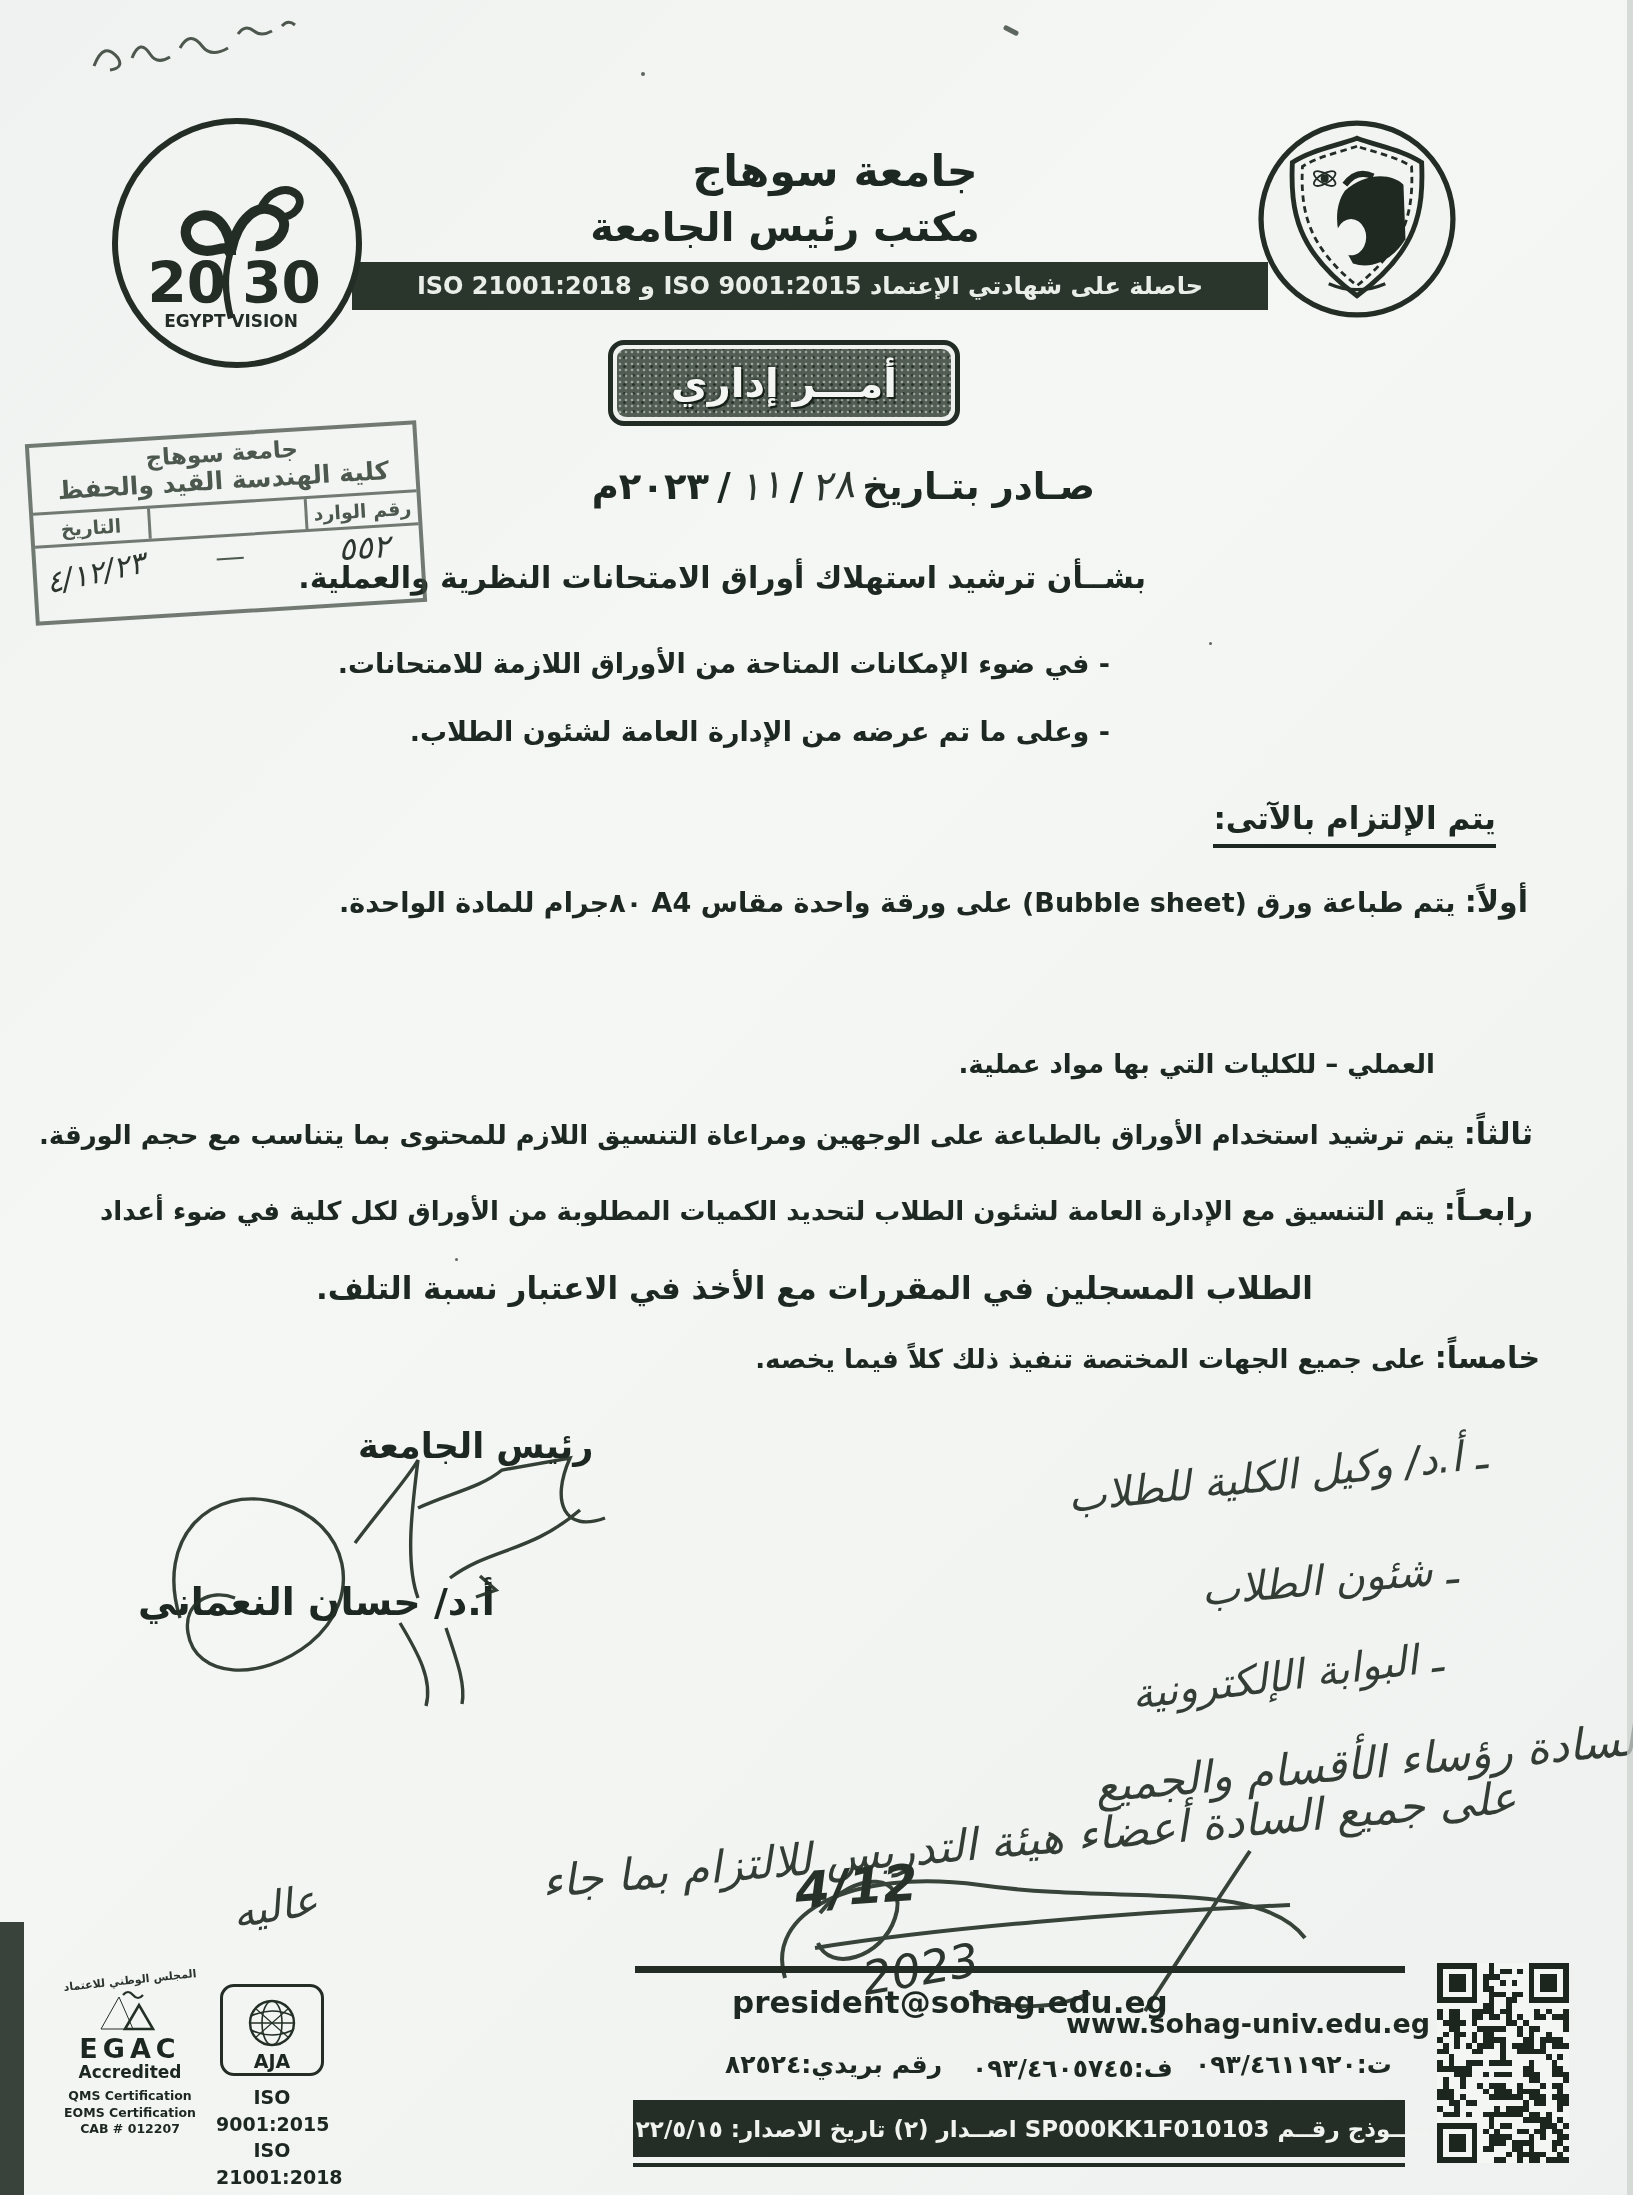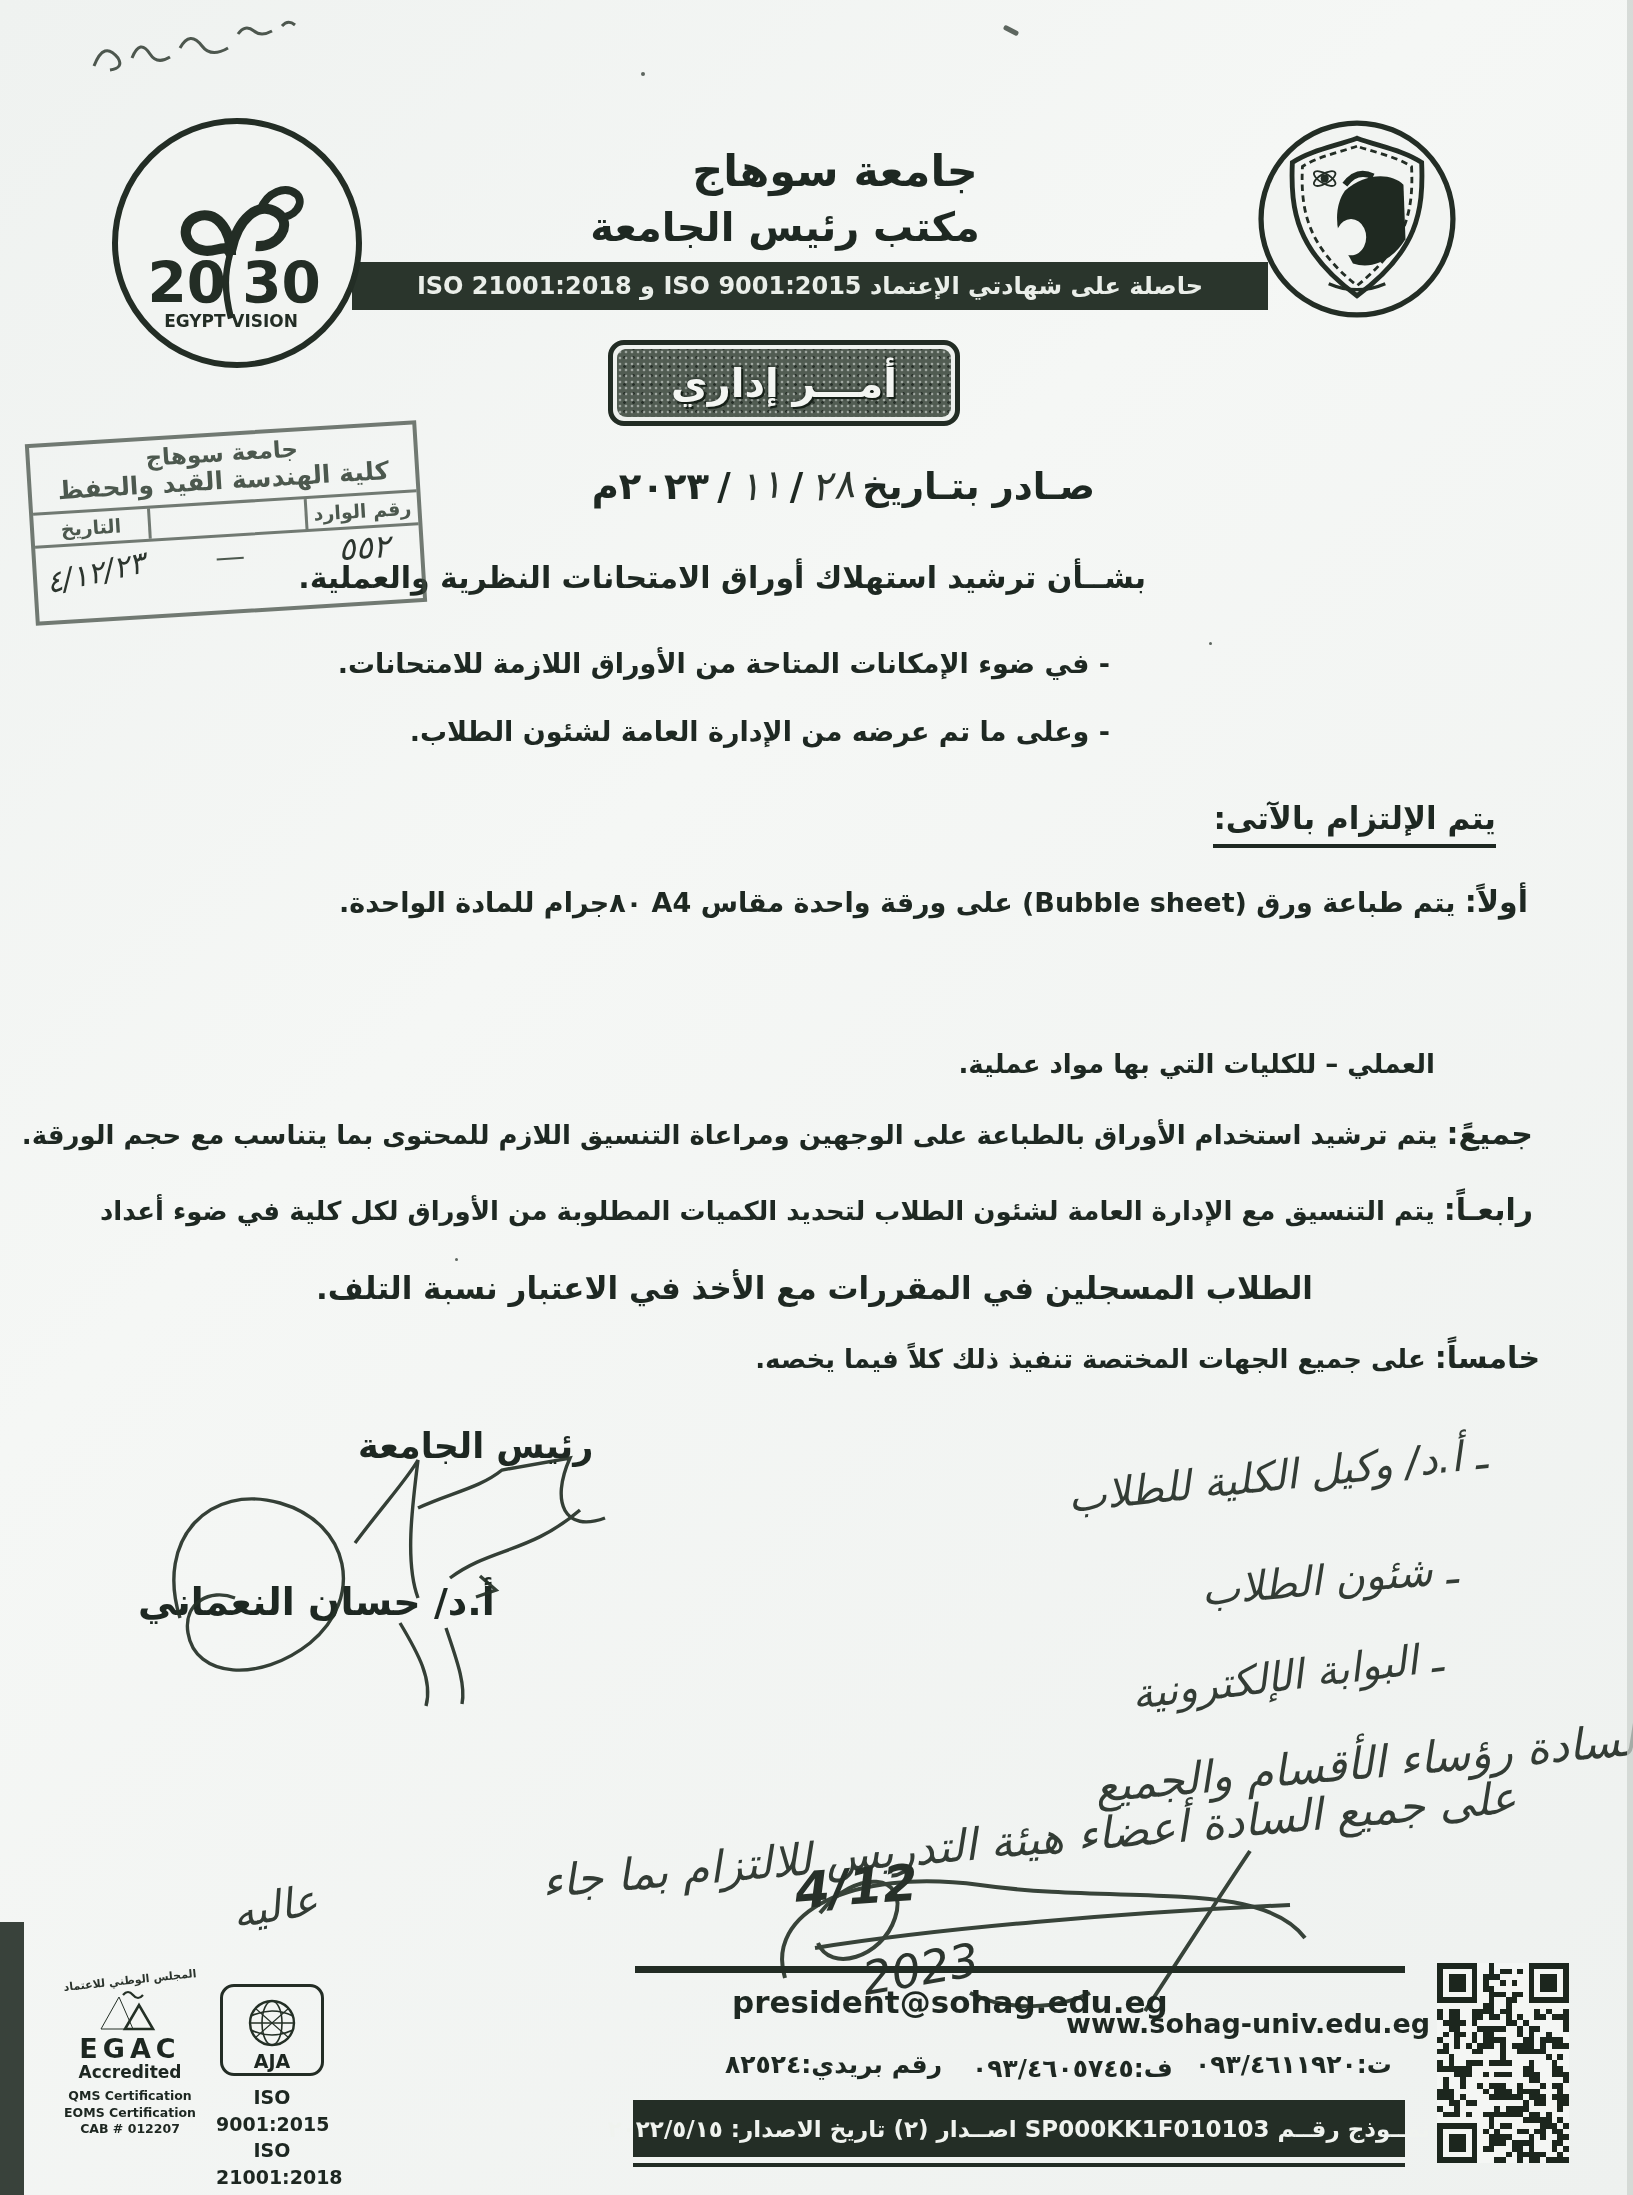--- a/index.html
+++ b/index.html
@@ -192,21 +192,21 @@
   <div class="abs ar heading">يتم الإلتزام بالآتى:</div>
 
   <div class="abs ar clause c0">
     <span class="lbl">أولاً:</span>
     <span>يتم طباعة ورق (Bubble sheet) على ورقة واحدة مقاس A4 ٨٠جرام للمادة الواحدة.</span>
   </div>
   <div class="abs ar clause c2">
     <span>العملي – للكليات التي بها مواد عملية.</span>
   </div>
   <div class="abs ar clause c3">
-    <span class="lbl">جميعً:</span>
+    <span class="lbl">ثالثاً:</span>
     <span>يتم ترشيد استخدام الأوراق بالطباعة على الوجهين ومراعاة التنسيق اللازم للمحتوى بما يتناسب مع حجم الورقة.</span>
   </div>
   <div class="abs ar clause c4">
     <span class="lbl">رابعـاً:</span>
     <span>يتم التنسيق مع الإدارة العامة لشئون الطلاب لتحديد الكميات المطلوبة من الأوراق لكل كلية في ضوء أعداد</span>
   </div>
   <div class="abs ar clause c5">
     <span>الطلاب المسجلين في المقررات مع الأخذ في الاعتبار نسبة التلف.</span>
   </div>
   <div class="abs ar clause c6">

